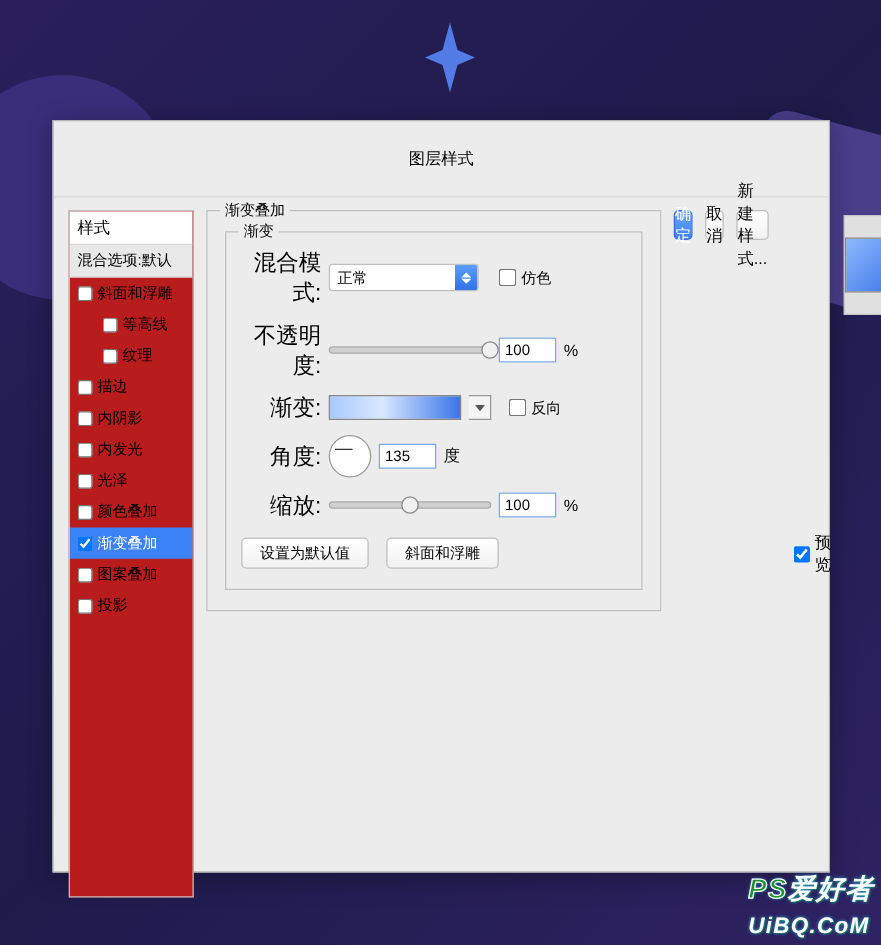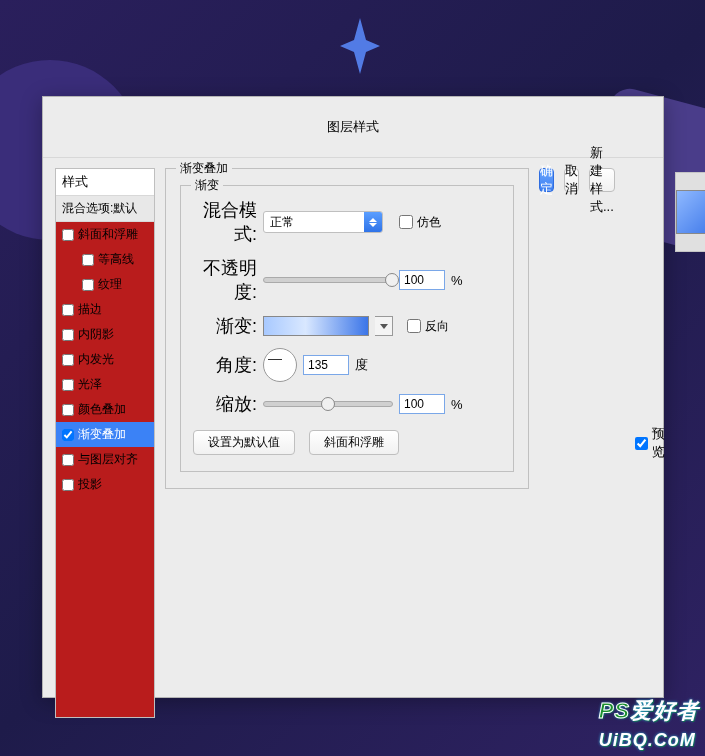--- a/index.html
+++ b/index.html
@@ -301,21 +301,21 @@
           <div class="style-item">
             <input type="checkbox" style="">
             <span>颜色叠加</span>
           </div>
           <div class="style-item selected">
             <input type="checkbox" checked="" style="">
             <span>渐变叠加</span>
           </div>
           <div class="style-item">
             <input type="checkbox" style="">
-            <span>与图层对齐</span>
+            <span>图案叠加</span>
           </div>
           <div class="style-item">
             <input type="checkbox" style="">
             <span>投影</span>
           </div>
         </div>
     </div>
 
     <div class="center-panel">
       <div class="fieldset">

